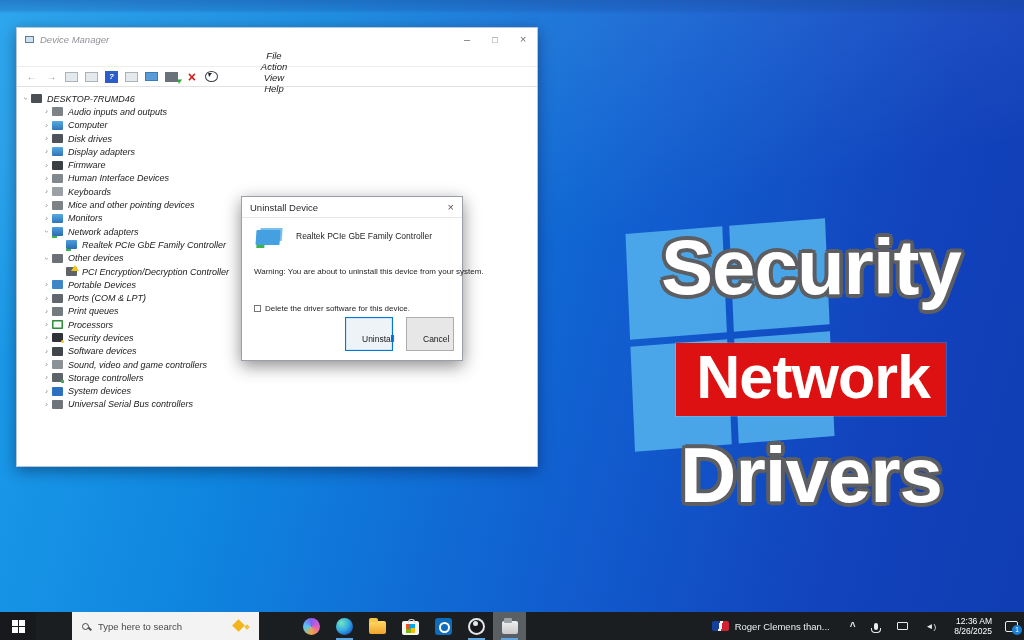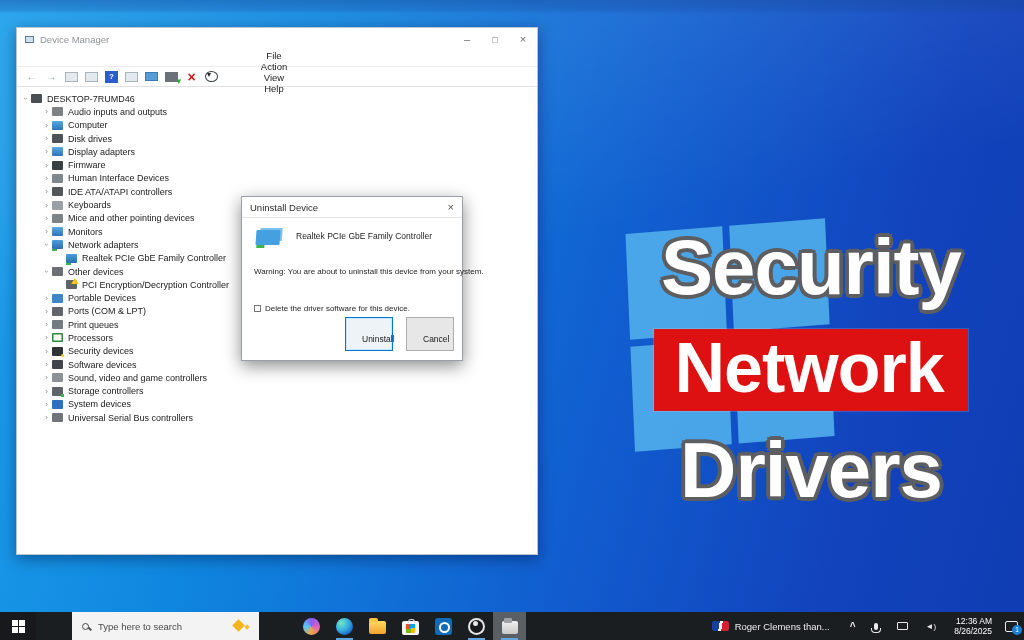--- a/index.html
+++ b/index.html
@@ -14,26 +14,26 @@
   
   .winlogo{position:absolute;left:630px;top:226px;width:200px;height:218px;z-index:1;
     display:grid;grid-template-columns:1fr 1fr;grid-template-rows:1fr 1fr;gap:7px;
     transform:rotate(-2.5deg) skewY(-2deg);}
   .winlogo i{background:#4fadea;opacity:.92;}
   .headline{position:absolute;left:606px;top:224px;width:410px;z-index:2;text-align:center;}
   .hl{font-weight:bold;color:#fff;letter-spacing:-1px;}
   .hl-outline{font-size:78px;line-height:1.12;
     text-shadow:-3px -3px 0 #5c5e62,-3px 3px 0 #5c5e62,3px -3px 0 #5c5e62,3px 3px 0 #5c5e62,
       -4px 0 0 #5c5e62,4px 0 0 #5c5e62,0 -4px 0 #5c5e62,0 4px 0 #5c5e62;}
-  .hl-box{display:inline-block;margin:18px 0 16px 0;padding:4px 24px 8px 20px;font-size:70px;line-height:1.0;
+  .hl-box{display:inline-block;margin:32px 0 16px 0;padding:4px 16px 8px 20px;font-size:61px;line-height:1.0;
     background:#dd1111;box-shadow:0 0 0 1px rgba(255,255,255,.15);}
 
   
-  .dm{position:absolute;left:16px;top:27px;width:522px;height:528px;z-index:3;background:#fff;
-    border:1px solid #b9c6d2;box-shadow:0 4px 14px rgba(0,10,40,.4);}
+  .dm{position:absolute;left:16px;top:27px;width:522px;height:440px;z-index:3;background:#fff;
+    border:1px solid #b9c6d2;box-shadow:0 4px 14px rgba(0,10,40,.4);font-style:italic;}
   .dm-titlebar{height:22px;display:flex;align-items:center;padding-left:8px;background:#fff;}
   .dm-appicon{width:9px;height:7px;background:#cfe0ee;border:1px solid #5d7c96;margin-right:6px;flex:none;}
   .dm-title{font-size:9.5px;color:#8f9398;flex:1;}
   .wc{width:28px;text-align:center;font-size:11px;color:#6a6f75;line-height:22px;}
   .wc-min::before{content:"–";} .wc-max::before{content:"□";font-size:9px;} .wc-close::before{content:"×";}
   .dm-menubar{height:17px;display:flex;align-items:center;padding-left:9px;border-bottom:1px solid #ededed;flex-direction:column;}
   .menu-item{font-size:9.5px;color:#1c1c1c;margin-right:15px;}
   .dm-toolbar{height:20px;display:flex;align-items:center;padding-left:8px;border-bottom:1px solid #e2e2e2;}
   .tbi{height:14px;min-width:13px;display:flex;align-items:center;justify-content:center;margin-right:7px;font-size:10px;}
   .tbi-back::before{content:"←";color:#8da0ae;font-weight:bold;}
@@ -238,25 +238,20 @@
           <span class="ti ti-firmware"></span>
           <span class="tlabel">Firmware</span>
         </div>
 
         <div class="tree-row lvl1">
           <span class="exp exp-closed"></span>
           <span class="ti ti-hid"></span>
           <span class="tlabel">Human Interface Devices</span>
         </div>
 
-        <div class="tree-row lvl1">
-          <span class="exp exp-closed"></span>
-          <span class="ti ti-ide"></span>
-          <span class="tlabel">IDE ATA/ATAPI controllers</span>
-        </div>
 
         <div class="tree-row lvl1">
           <span class="exp exp-closed"></span>
           <span class="ti ti-keyboard"></span>
           <span class="tlabel">Keyboards</span>
         </div>
 
         <div class="tree-row lvl1">
           <span class="exp exp-closed"></span>
           <span class="ti ti-mouse"></span>

